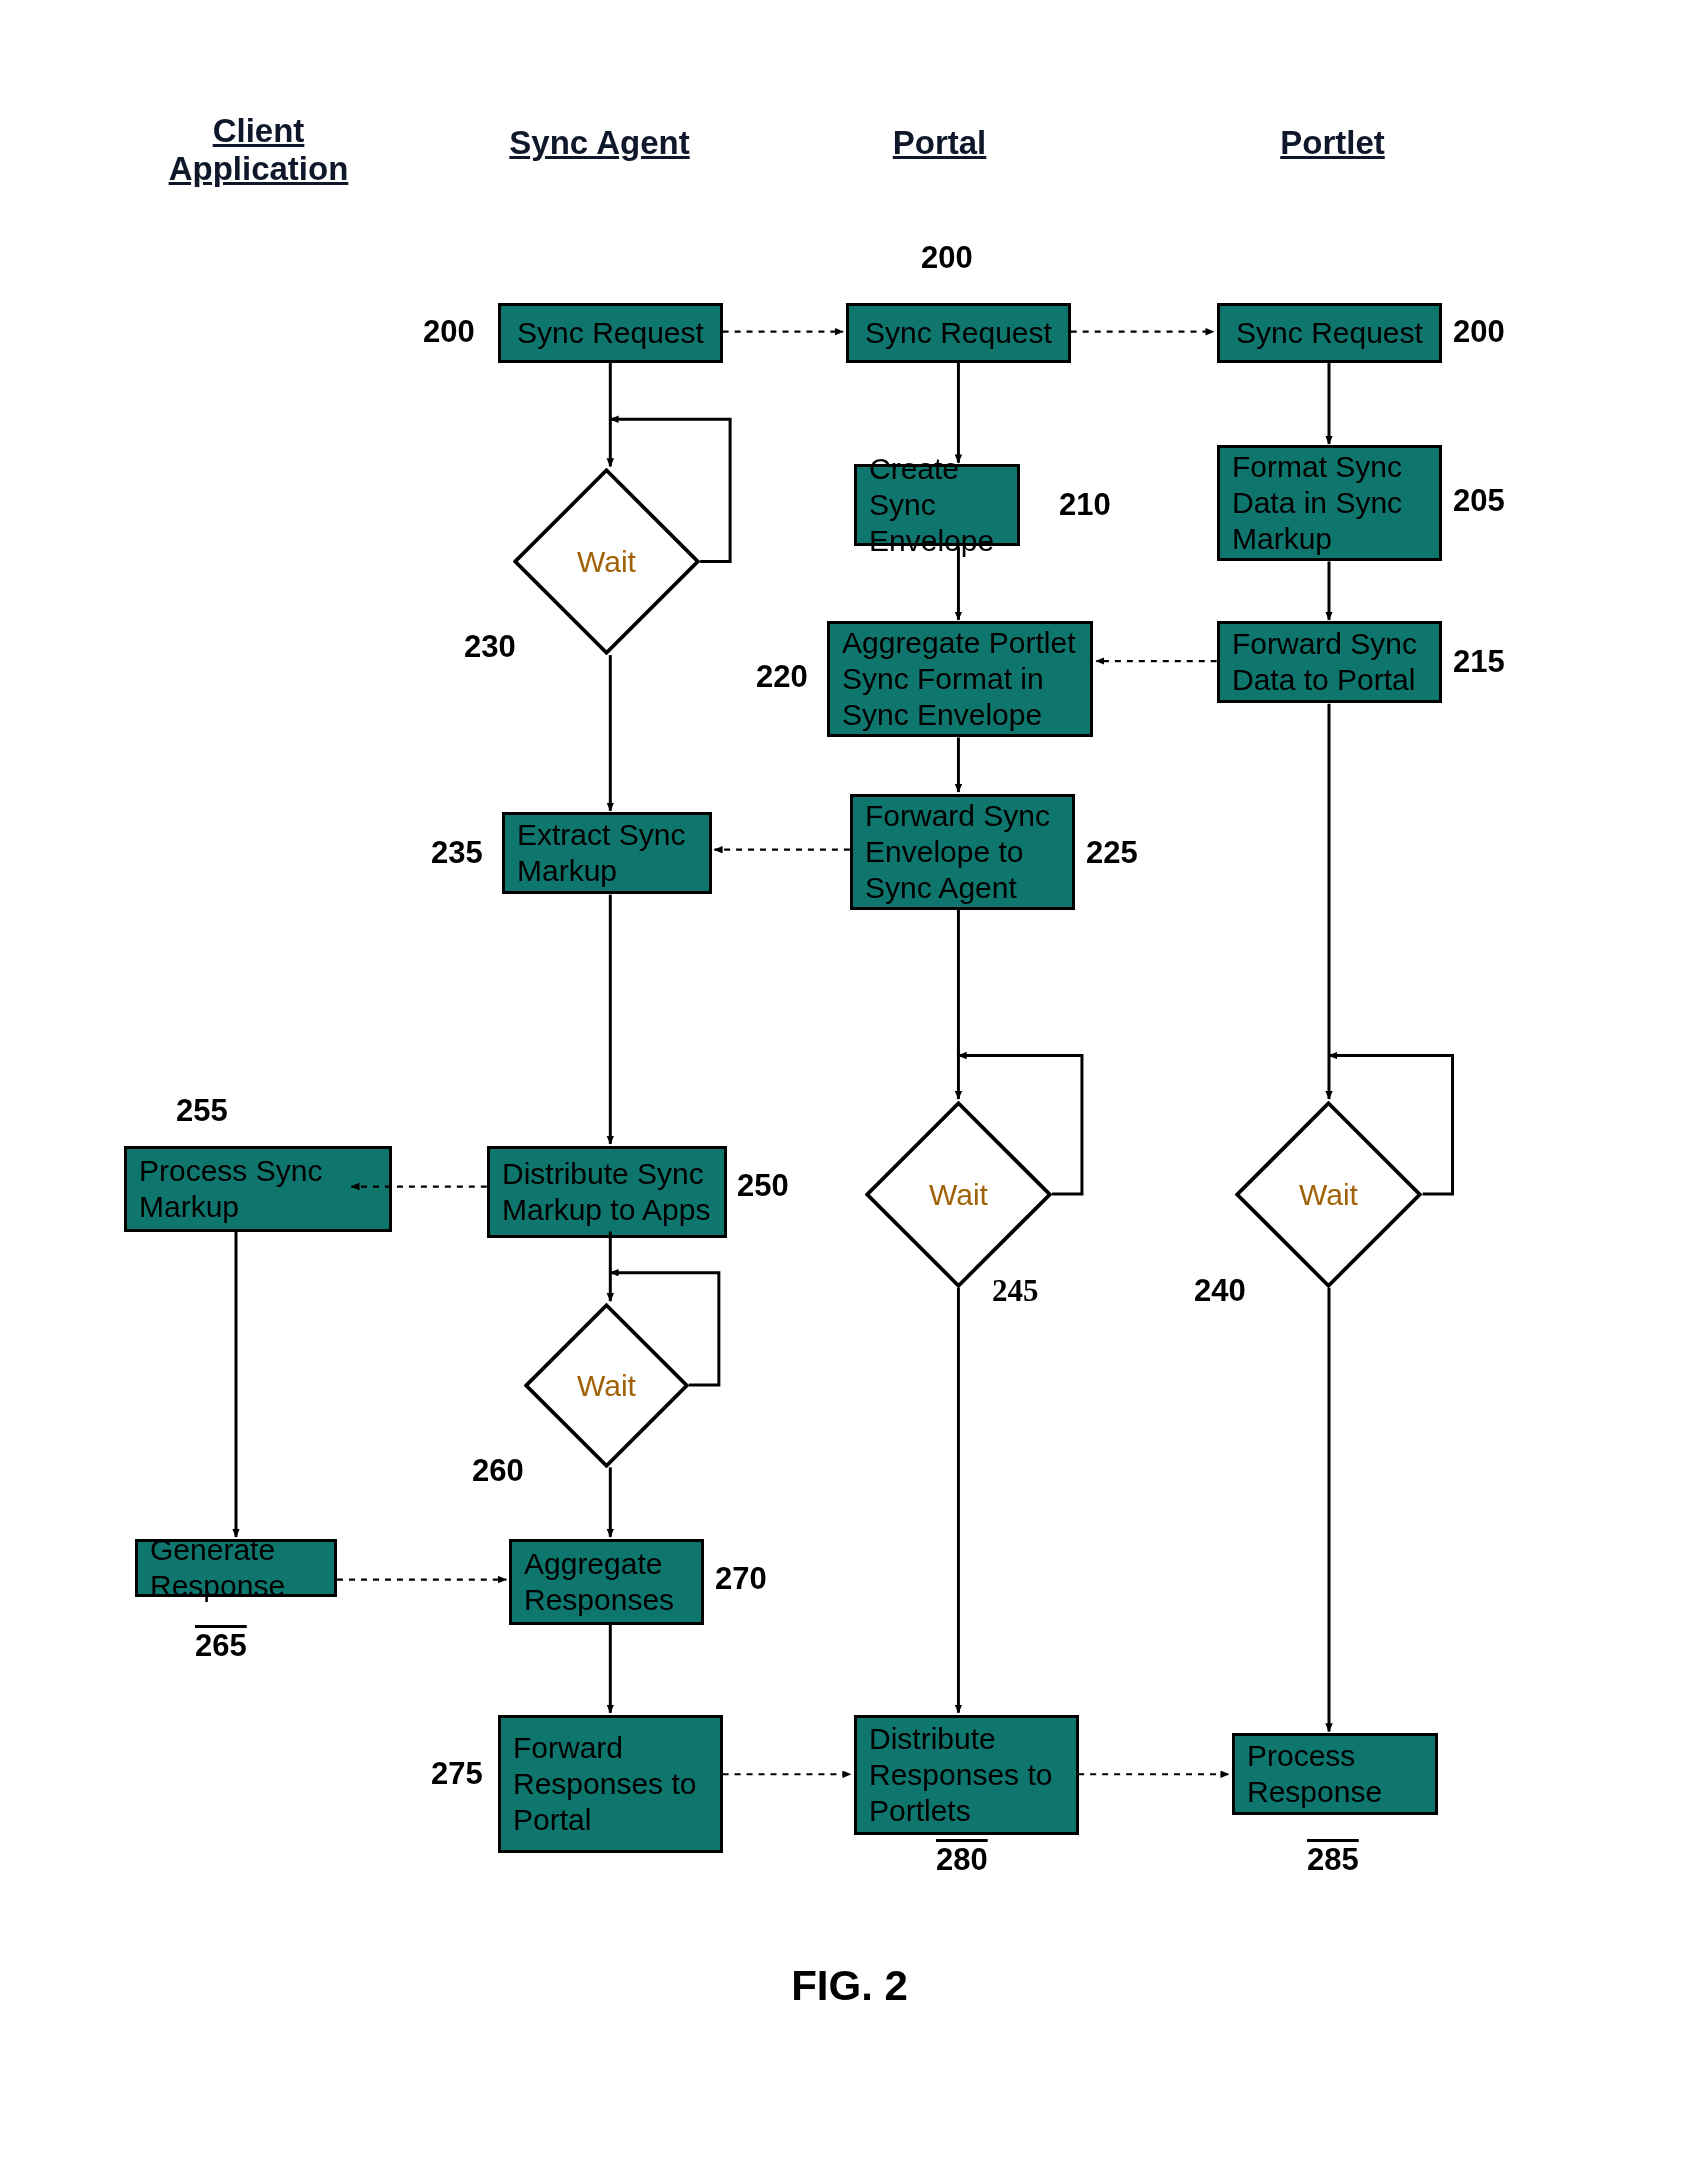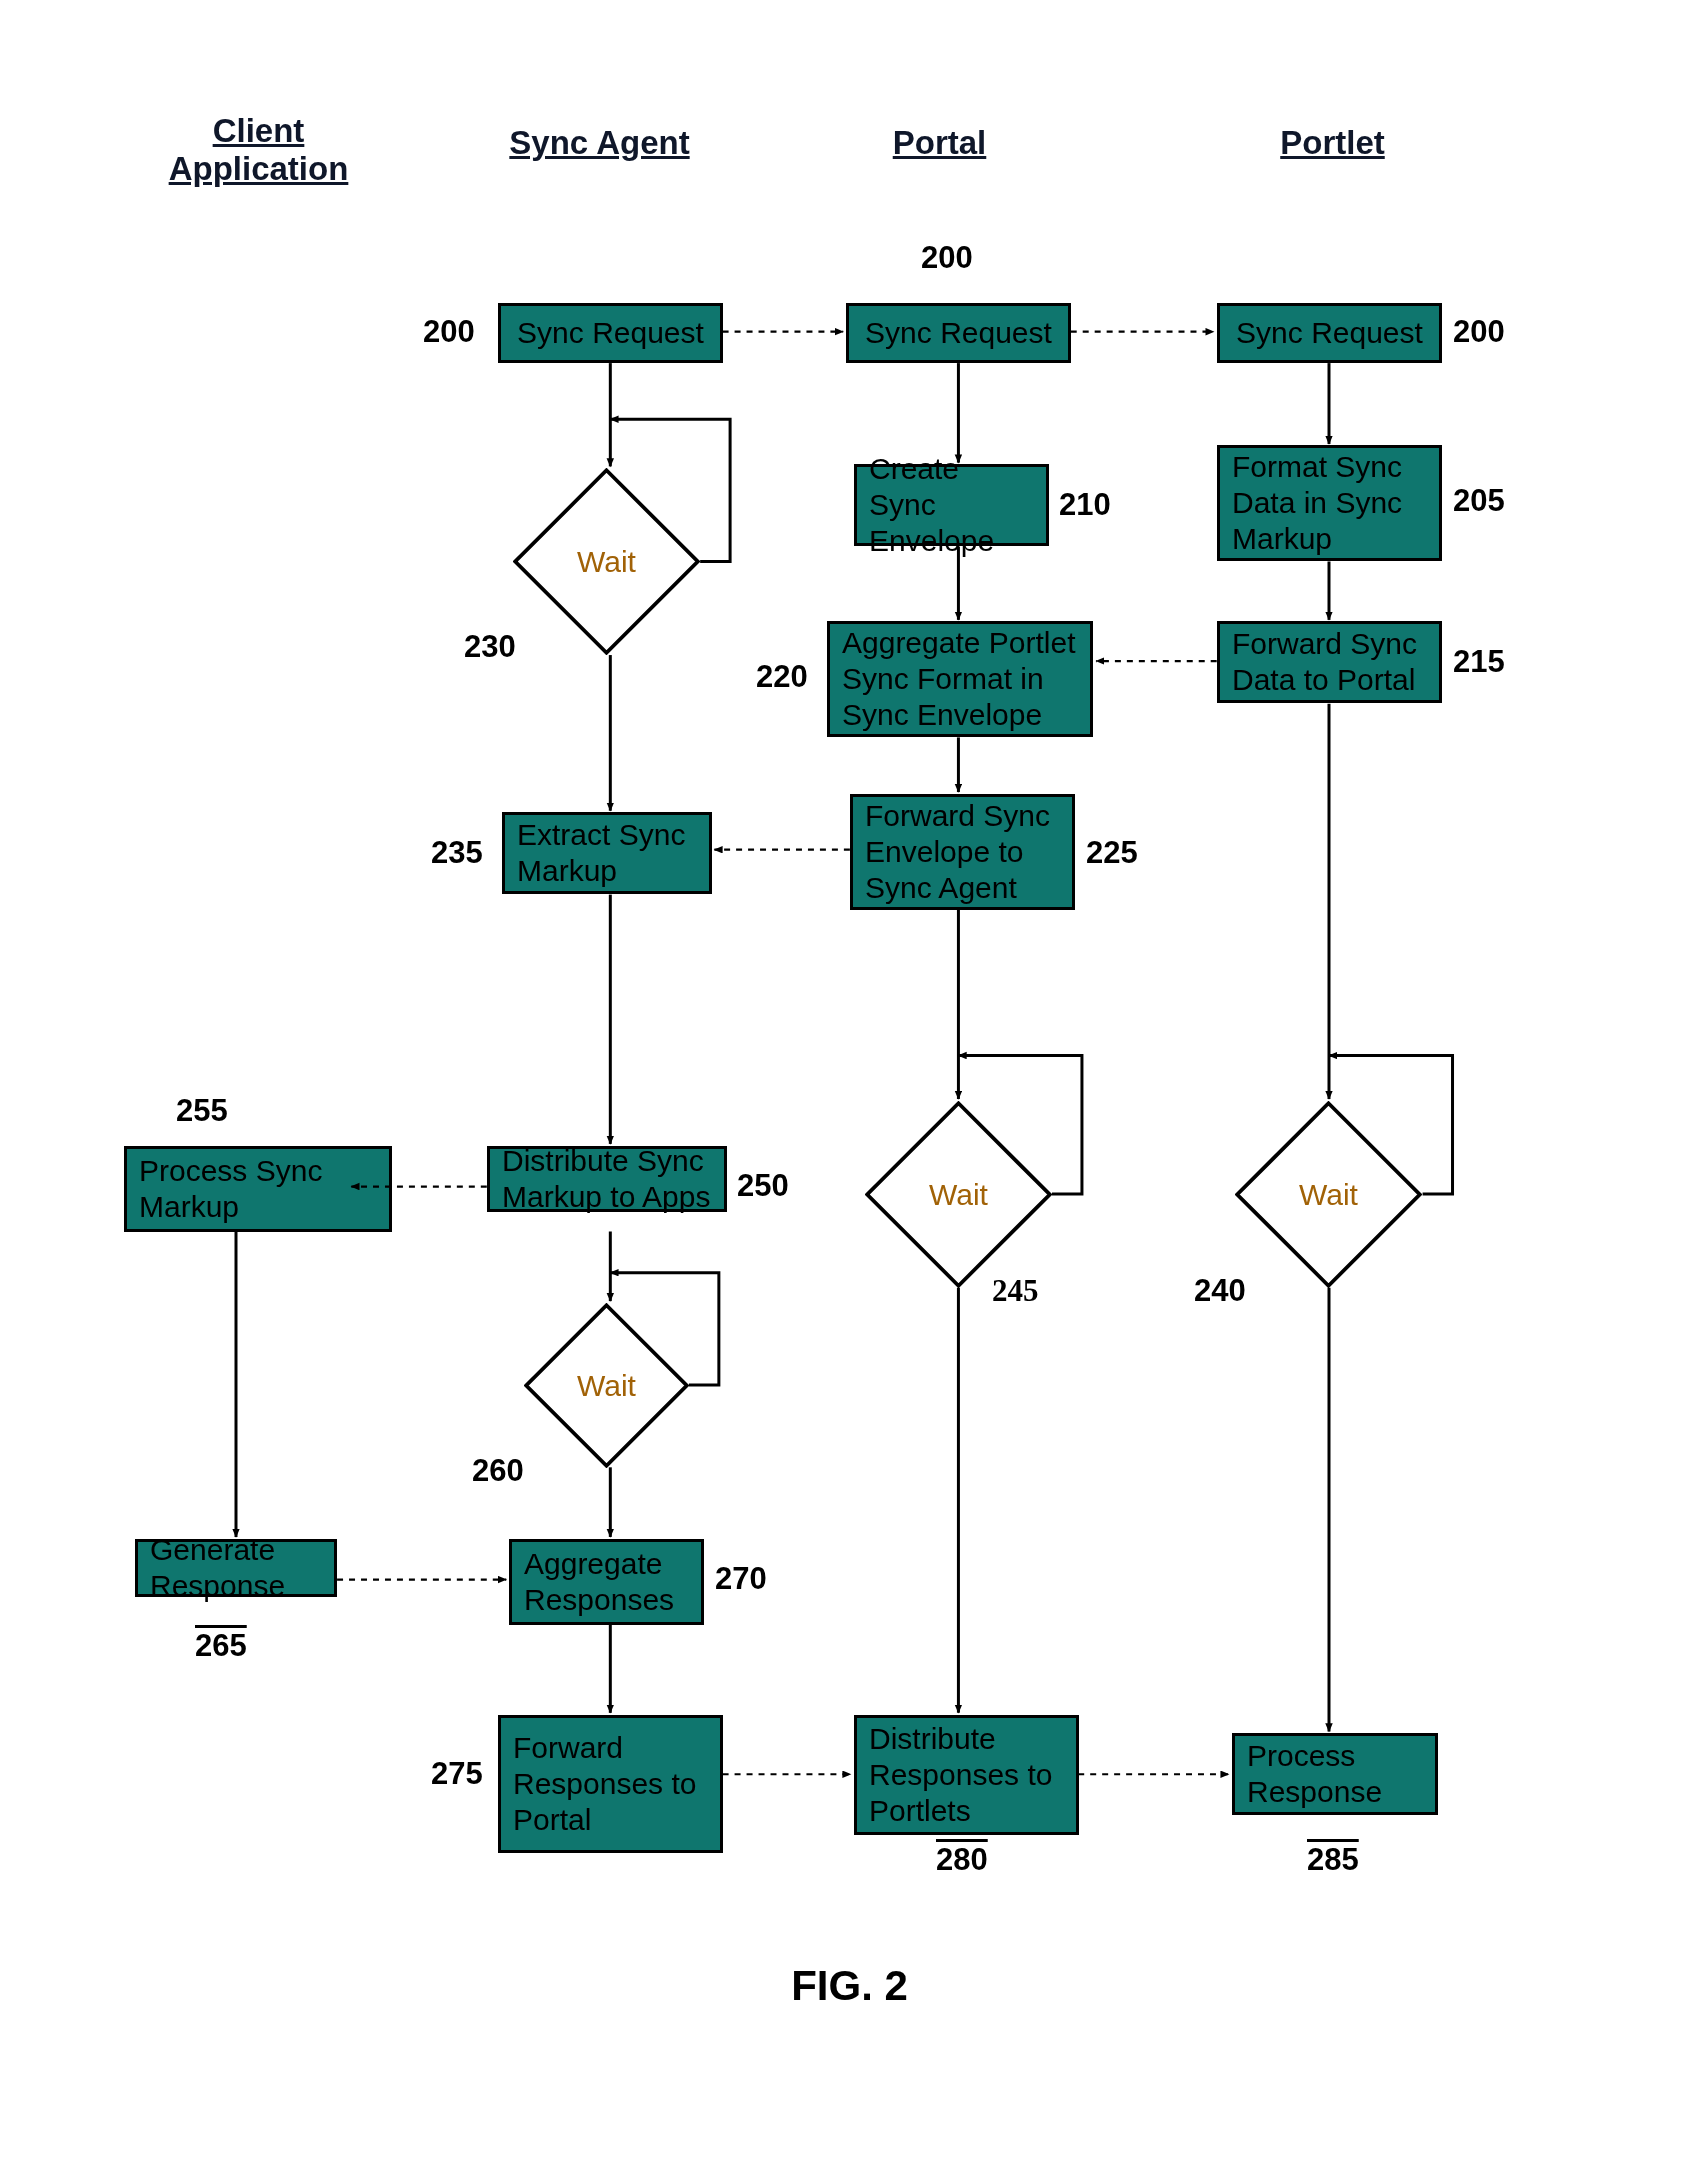--- a/index.html
+++ b/index.html
@@ -74,27 +74,27 @@
 </div>
 <div class="column-header underline" style="left:502px; top:124px; width:195px;">Sync Agent</div>
 <div class="column-header underline" style="left:872px; top:124px; width:135px;">Portal</div>
 <div class="column-header underline" style="left:1265px; top:124px; width:135px;">Portlet</div>
 
 <div class="box" style="left:498px; top:303px; width:225px; height:60px;">Sync Request</div>
 <div class="box" style="left:846px; top:303px; width:225px; height:60px;">Sync Request</div>
 <div class="box" style="left:1217px; top:303px; width:225px; height:60px;">Sync Request</div>
 
 <div class="box" style="left:1217px; top:445px; width:225px; height:116px;">Format Sync Data in Sync Markup</div>
-<div class="box" style="left:854px; top:464px; width:195px; height:82px;">Create Sync Envelope</div>
+<div class="box" style="left:854px; top:464px; width:166px; height:82px;">Create Sync Envelope</div>
 <div class="box" style="left:1217px; top:621px; width:225px; height:82px;">Forward Sync Data to Portal</div>
 <div class="box" style="left:827px; top:621px; width:266px; height:116px;">Aggregate Portlet Sync Format in Sync Envelope</div>
 <div class="box" style="left:850px; top:794px; width:225px; height:116px;">Forward Sync Envelope to Sync Agent</div>
 <div class="box" style="left:502px; top:812px; width:210px; height:82px;">Extract Sync Markup</div>
 
-<div class="box" style="left:487px; top:1146px; width:240px; height:66px;">Distribute Sync Markup to Apps</div>
+<div class="box" style="left:487px; top:1146px; width:240px; height:92px;">Distribute Sync Markup to Apps</div>
 <div class="box" style="left:124px; top:1146px; width:268px; height:86px;">Process Sync Markup</div>
 <div class="box" style="left:135px; top:1539px; width:202px; height:58px;">Generate Response</div>
 <div class="box" style="left:509px; top:1539px; width:195px; height:86px;">Aggregate Responses</div>
 <div class="box" style="left:498px; top:1715px; width:225px; height:138px;">Forward Responses to Portal</div>
 <div class="box" style="left:854px; top:1715px; width:225px; height:120px;">Distribute Responses to Portlets</div>
 <div class="box" style="left:1232px; top:1733px; width:206px; height:82px;">Process Response</div>
 
 <div class="diamond" style="left:513px; top:468px; width:187px; height:187px;">
   <svg width="187" height="187" viewBox="0 0 250 250">
       <polygon points="125,3 247,125 125,247 3,125" fill="#fff" stroke="#000" stroke-width="5"></polygon>

